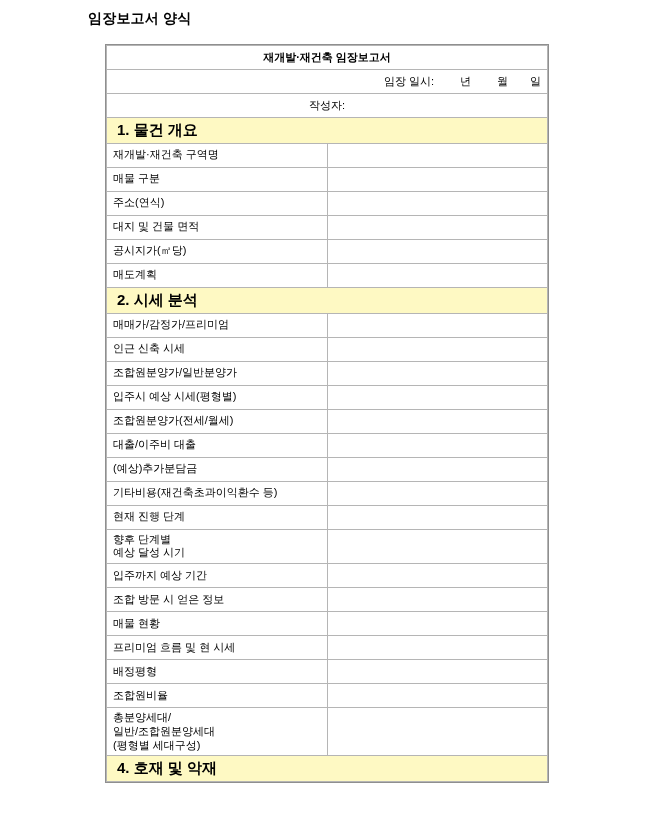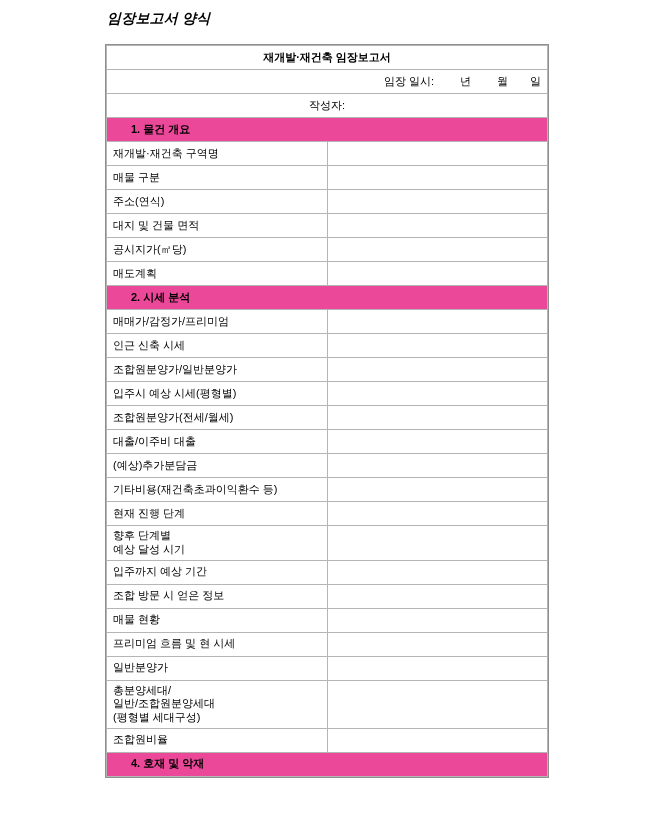--- a/index.html
+++ b/index.html
@@ -10,26 +10,25 @@
   body {
     width: 658px;
     height: 831px;
     font-family: "Liberation Sans", sans-serif;
     color: #000000;
     position: relative;
     overflow: hidden;
   }
   .page-title {
     position: absolute;
-    left: 107px;
+    left: 88px;
     top: 10px;
     font-size: 14px;
     font-weight: bold;
     letter-spacing: 0.2px;
-    font-style: italic;
   }
   .doc {
     position: absolute;
     left: 105px;
     top: 44px;
     width: 444px;
     border: 1px solid #8f8f8f;
     box-sizing: border-box;
   }
   table.form {
@@ -68,24 +67,24 @@
   td.meta .sp3 { display: inline-block; width: 22px; }
   td.meta-center {
     border: none;
     border-bottom: 1px solid #b5b5b5;
     text-align: center;
     font-size: 10.5px;
     padding: 3px 0 5px 0;
     height: 18px;
   }
   tr.section td {
-    background: #ec4899;
+    background: #fef9c3;
     font-weight: bold;
-    font-size: 11px;
-    padding: 3px 24px;
+    font-size: 15px;
+    padding: 3px 10px;
   }
   td.label {
     width: 166px;
     margin-top: 13px;
   }
   td.value {
     width: 276px;
   }
   td.multiline {
     line-height: 1.45;
@@ -194,29 +193,29 @@
         </tr>
         <tr>
           <td class="label">매물 현황</td>
           <td class="value"></td>
         </tr>
         <tr>
           <td class="label">프리미엄 흐름 및 현 시세</td>
           <td class="value"></td>
         </tr>
         <tr>
-          <td class="label">일반분양가</td>
+          <td class="label">배정평형</td>
+          <td class="value"></td>
+        </tr>
+        <tr>
+          <td class="label">조합원비율</td>
           <td class="value"></td>
         </tr>
         <tr>
           <td class="label multiline">총분양세대/<br>일반/조합원분양세대<br>(평형별 세대구성)</td>
           <td class="value multiline"><br><br></td>
-        </tr>
-        <tr>
-          <td class="label">조합원비율</td>
-          <td class="value"></td>
         </tr>
         <tr class="section">
           <td colspan="2">4. 호재 및 악재</td>
         </tr>
       </tbody>
   </table>
 </div>
 
 </body></html>

